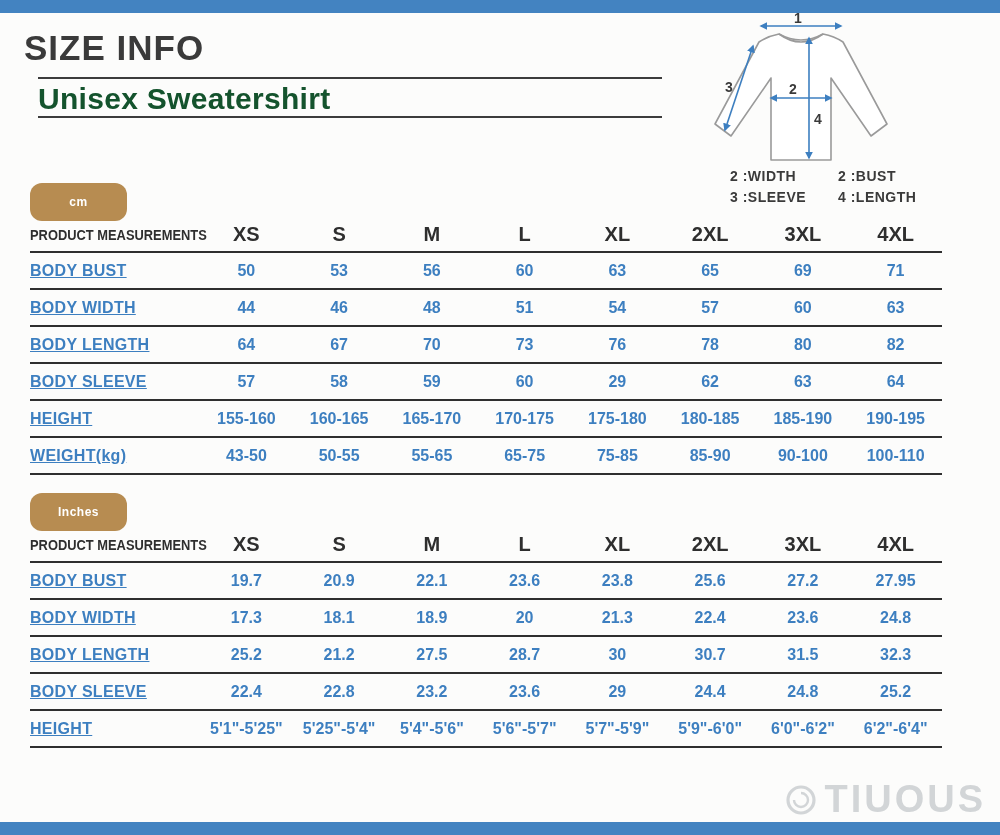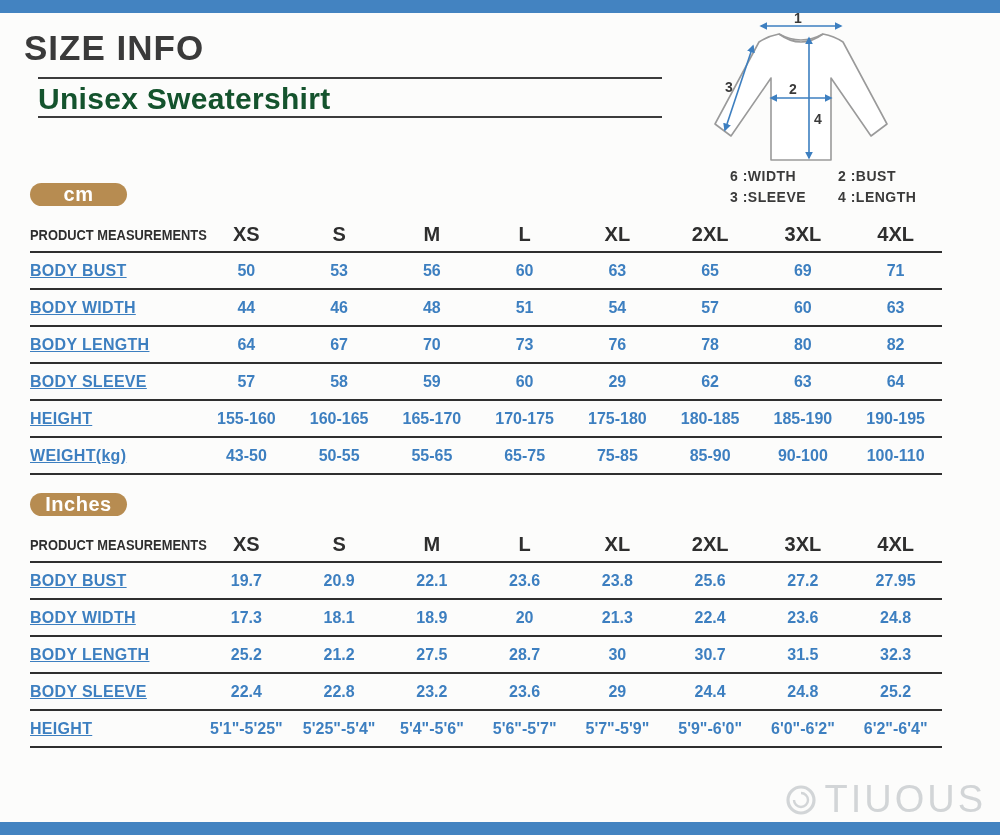--- a/index.html
+++ b/index.html
@@ -12,38 +12,38 @@
   .title{position:absolute;left:24px;top:28px;font-size:35px;font-weight:900;color:#3a3a3a;letter-spacing:1px;}
   .subtitle{position:absolute;left:38px;top:82px;font-size:30px;font-weight:800;color:#14532d;letter-spacing:.3px;}
   .rule{position:absolute;left:38px;width:624px;height:2px;background:#3c3c3c;}
   .rule.r1{top:77px;}
   .rule.r2{top:116px;}
 
   .diagram{position:absolute;left:700px;top:12px;width:232px;height:152px;}
   .legend{position:absolute;left:730px;top:168px;display:grid;grid-template-columns:108px auto;row-gap:5px;
           font-size:14px;font-weight:800;color:#3a3a3a;letter-spacing:.5px;}
 
-  .badge{position:absolute;left:30px;width:97px;height:23px;border-radius:12px;background:#b78c51;color:#ffffff;
-         font-weight:700;font-size:20px;display:flex;align-items:center;justify-content:center;letter-spacing:.5px;}
+  .badge{position:absolute;left:30px;width:97px;height:38px;border-radius:12px;background:#b78c51;color:#ffffff;
+         font-weight:700;font-size:12px;display:flex;align-items:center;justify-content:center;letter-spacing:.5px;}
   .badge.cm{top:183px;}
   .badge.inches{top:493px;}
 
   table.size-table{position:absolute;left:30px;width:912px;border-collapse:collapse;table-layout:fixed;}
   table.size-table.cm{top:218px;}
   table.size-table.inches{top:528px;}
   .size-table th,.size-table td{border-bottom:2px solid #2f2f2f;padding:0;}
   .size-table col.label-col{width:170px;}
   .corner{text-align:left;font-size:14px;font-weight:700;color:#2e2e2e;white-space:nowrap;
           transform:scaleX(.92);transform-origin:left center;}
   .col-h{font-size:20px;font-weight:800;color:#2e2e2e;text-align:center;height:33px;vertical-align:middle;}
   .row-h{text-align:left;font-size:16px;font-weight:800;color:#3d7fc0;letter-spacing:.3px;height:35px;vertical-align:middle;text-decoration:underline;}
   .size-table td{font-size:16px;font-weight:800;color:#3d7fc0;text-align:center;vertical-align:middle;}
 
   .watermark{position:absolute;right:14px;top:778px;display:flex;align-items:center;gap:6px;
-             color:#d2d5d7;font-size:38px;font-weight:400;letter-spacing:3px;}
+             color:#d2d5d7;font-size:38px;font-weight:700;letter-spacing:3px;}
 </style>
 </head>
 <body>
 
 <div class="page">
 
   <div class="bar top"></div>
 
   <div class="title">SIZE INFO</div>
   <div class="rule r1"></div>
@@ -70,21 +70,21 @@
     </g>
     <g font-family="Liberation Sans, sans-serif" font-size="14" font-weight="bold" fill="#3a3a3a">
       <text x="93" y="11">1</text>
       <text x="88" y="82">2</text>
       <text x="24" y="80">3</text>
       <text x="113" y="112">4</text>
     </g>
   </svg>
 
   <div class="legend">
-    <span>6 :WIDTH</span>
+    <span>2 :WIDTH</span>
     <span>2 :BUST</span>
     <span>3 :SLEEVE</span>
     <span>4 :LENGTH</span>
   </div>
 
   <div class="badge cm">cm</div>
 
   <table class="size-table cm">
     <colgroup>
         <col class="label-col">

